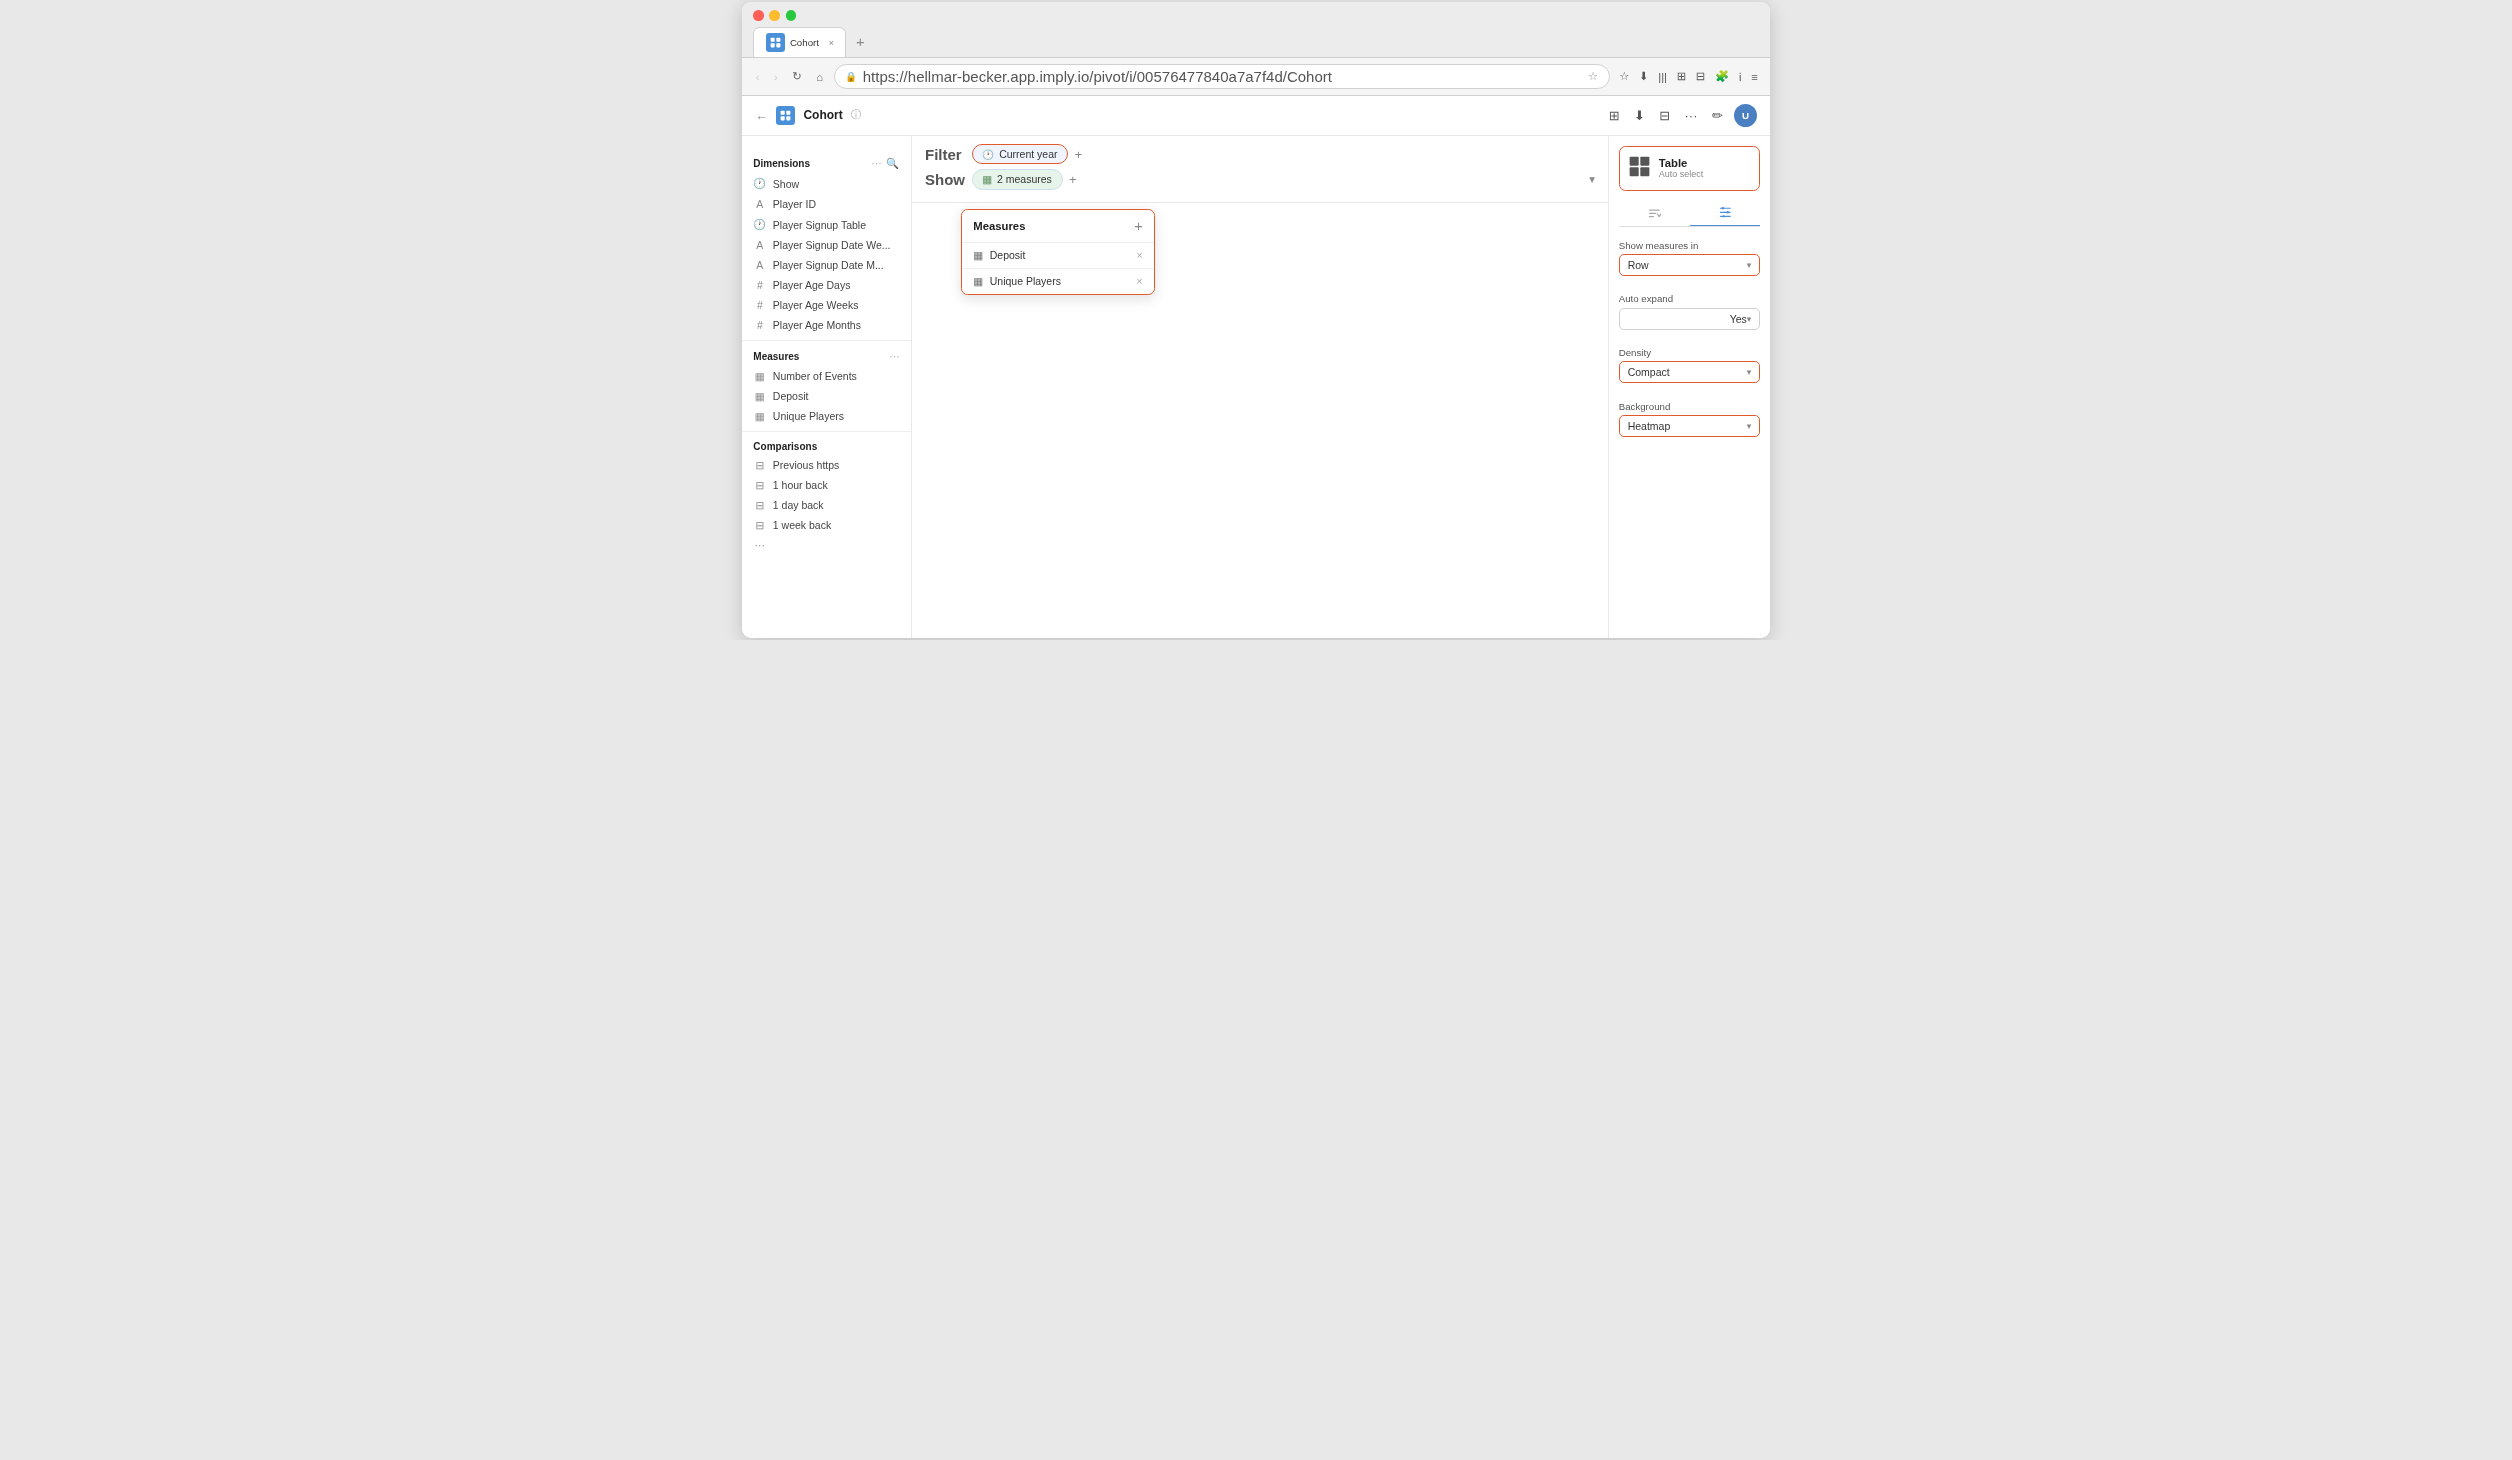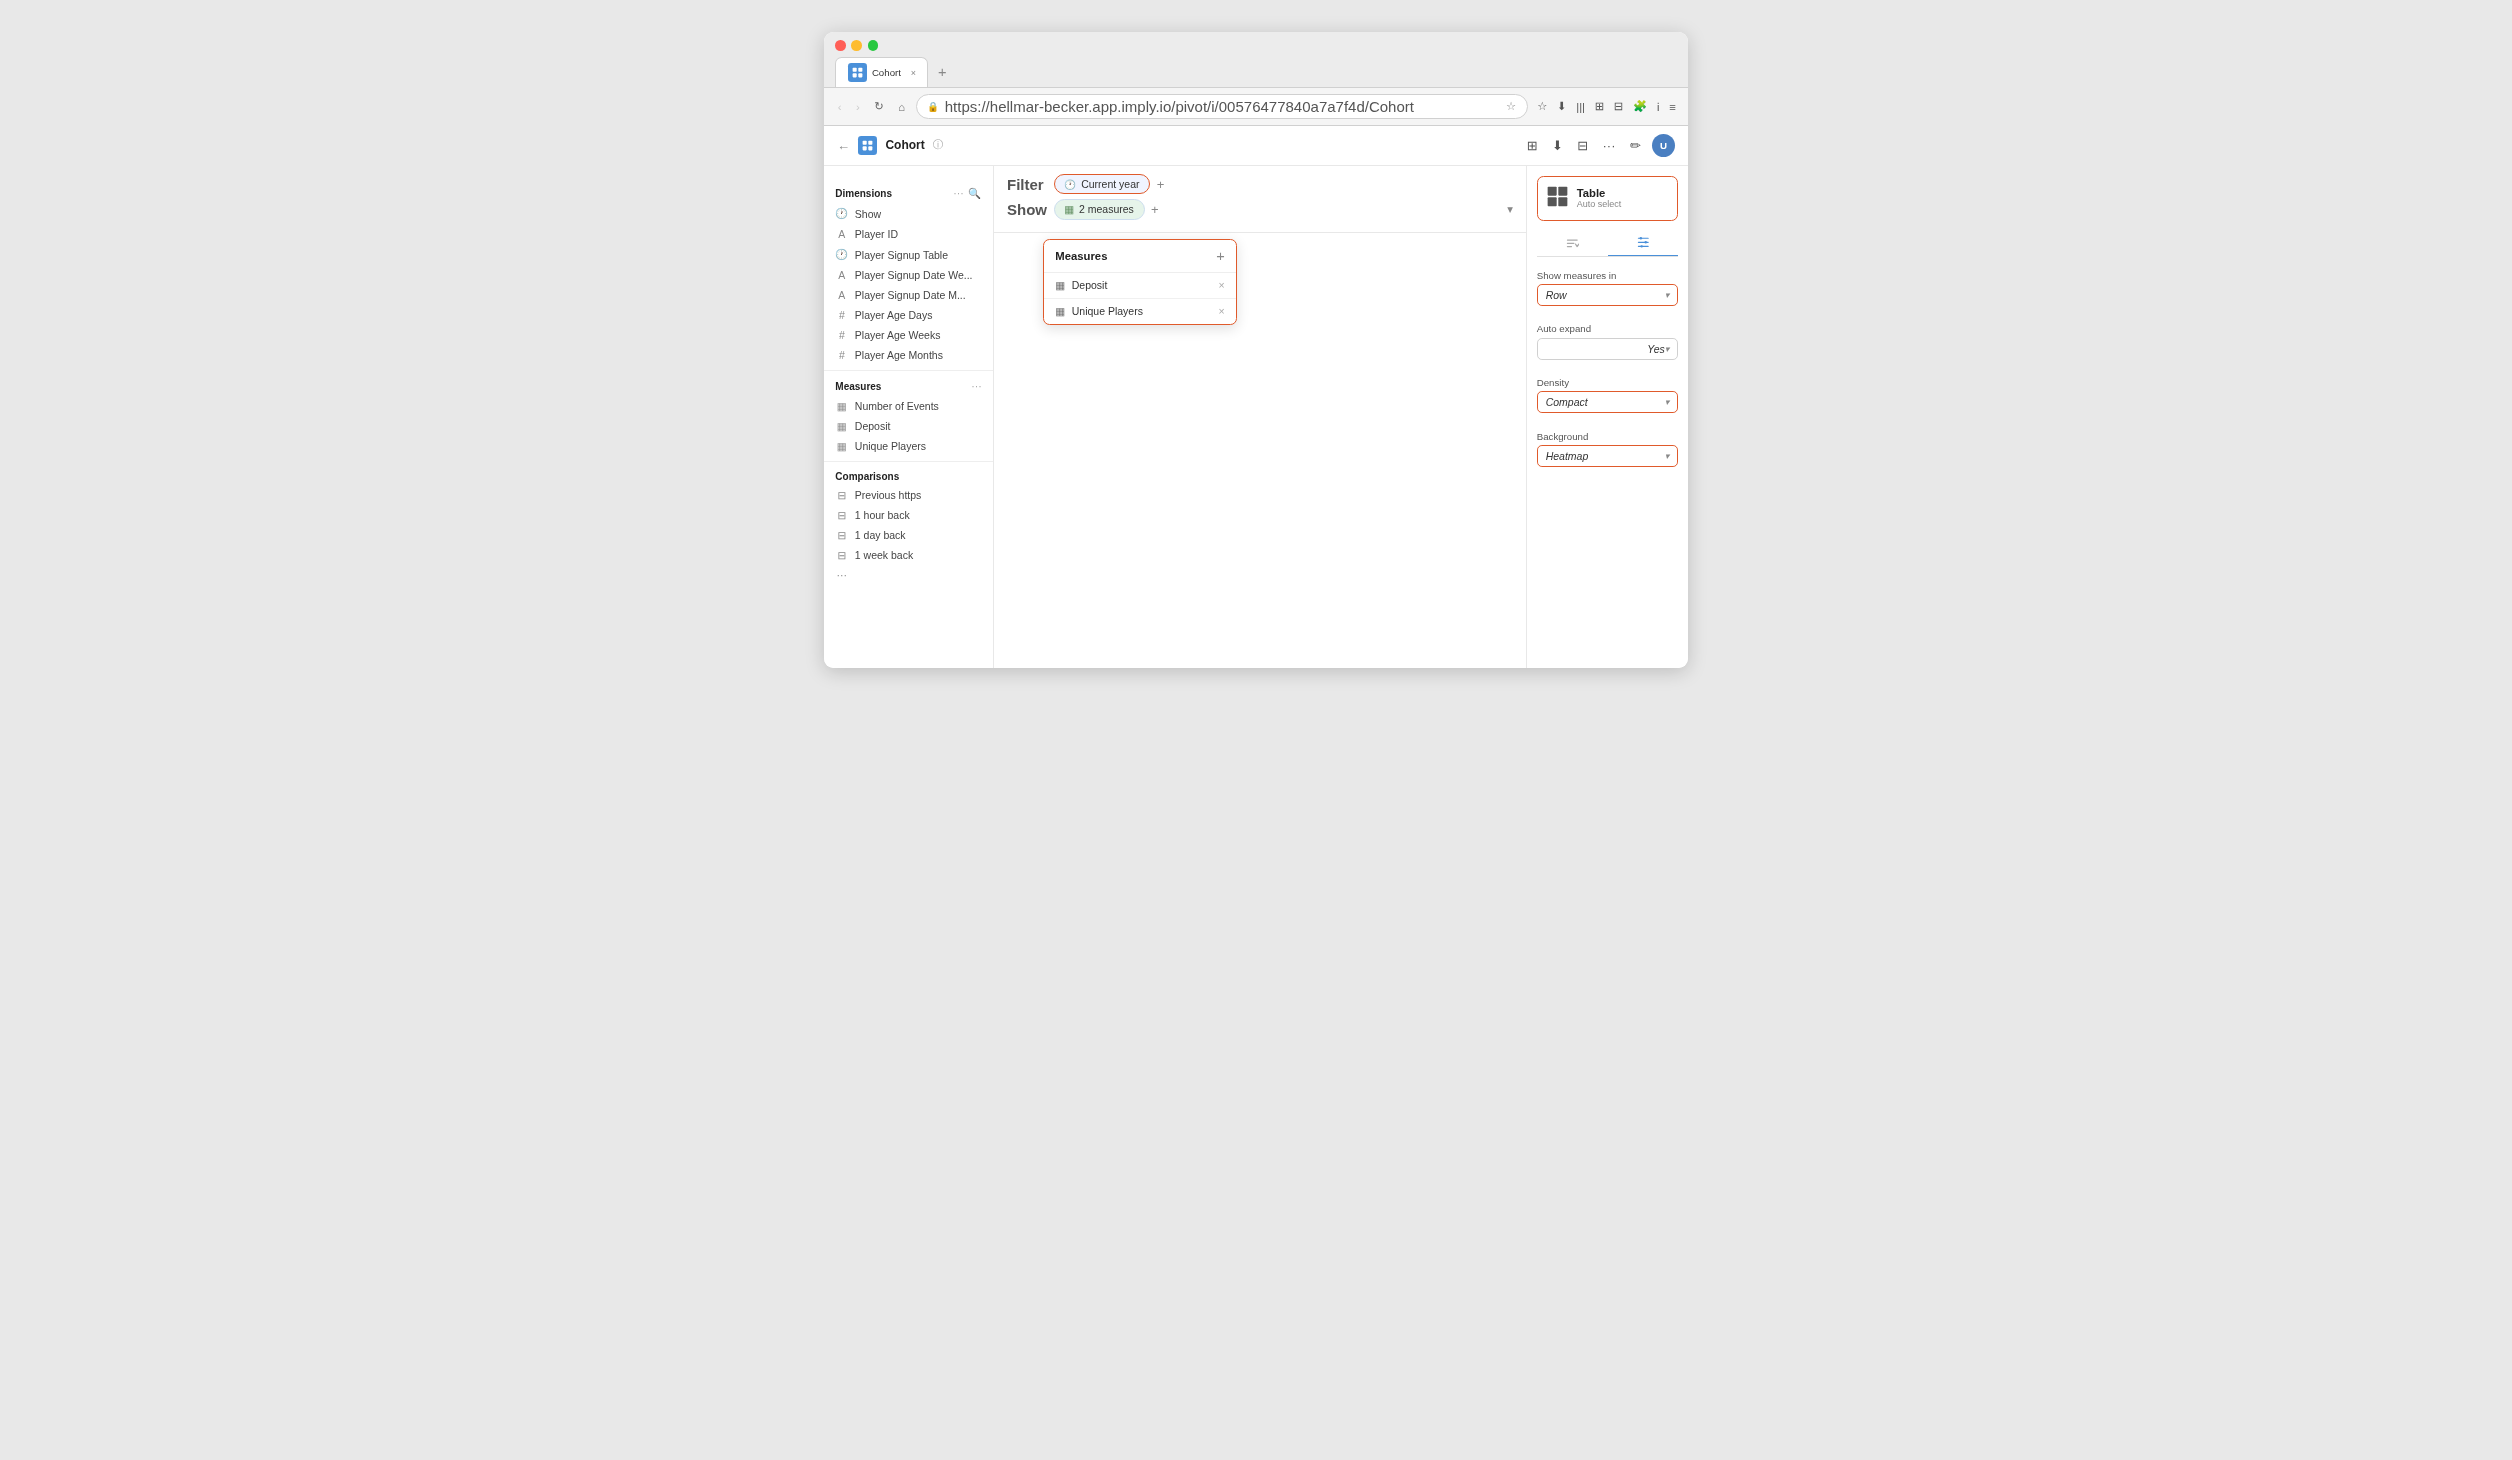--- a/index.html
+++ b/index.html
@@ -1,20 +1,20 @@
 <!DOCTYPE html>
 <html style="font-size:13px"><head>
   <meta charset="utf-8">
   <style>
     * { box-sizing: border-box; margin: 0; padding: 0; }
     body { background: #e8e8e8; font-family: -apple-system, BlinkMacSystemFont, 'Segoe UI', sans-serif; font-size: 10.5px; }
 
     .browser-window {
-      width: 864px;
-      margin: 32px auto;
+      width: 1028px;
+      margin: 2px auto;
       background: #fff;
       border-radius: 9.7px;
       box-shadow: 0 3.2px 19.4px rgba(0,0,0,0.18);
       overflow: hidden;
     }
 
     
     .title-bar {
       background: #ececec;
       padding: 8px 11.3px 0;
@@ -169,21 +169,20 @@
     }
     .right-panel-tab.active { border-bottom: 1.6px solid #4a90d9; color: #4a90d9; }
 
     .setting-row { margin-bottom: 8px; }
     .setting-label { font-size: 9.7px; color: #555; margin-bottom: 3.2px; }
     .setting-select {
       display: flex; align-items: center;
       border: 1.6px solid #e05a2b; border-radius: 4.9px;
       padding: 4px 8px; background: #fff; cursor: pointer;
       justify-content: space-between;
-      font-style: italic;
     }
     .setting-select.normal-border {
       border: 0.8px solid #d0d0d0;
       justify-content: flex-end;
     }
     .setting-select-value { font-size: 10.5px; color: #333; }
     .setting-select-arrow { color: #888; font-size: 9px; }
 
     
     .table-area {

